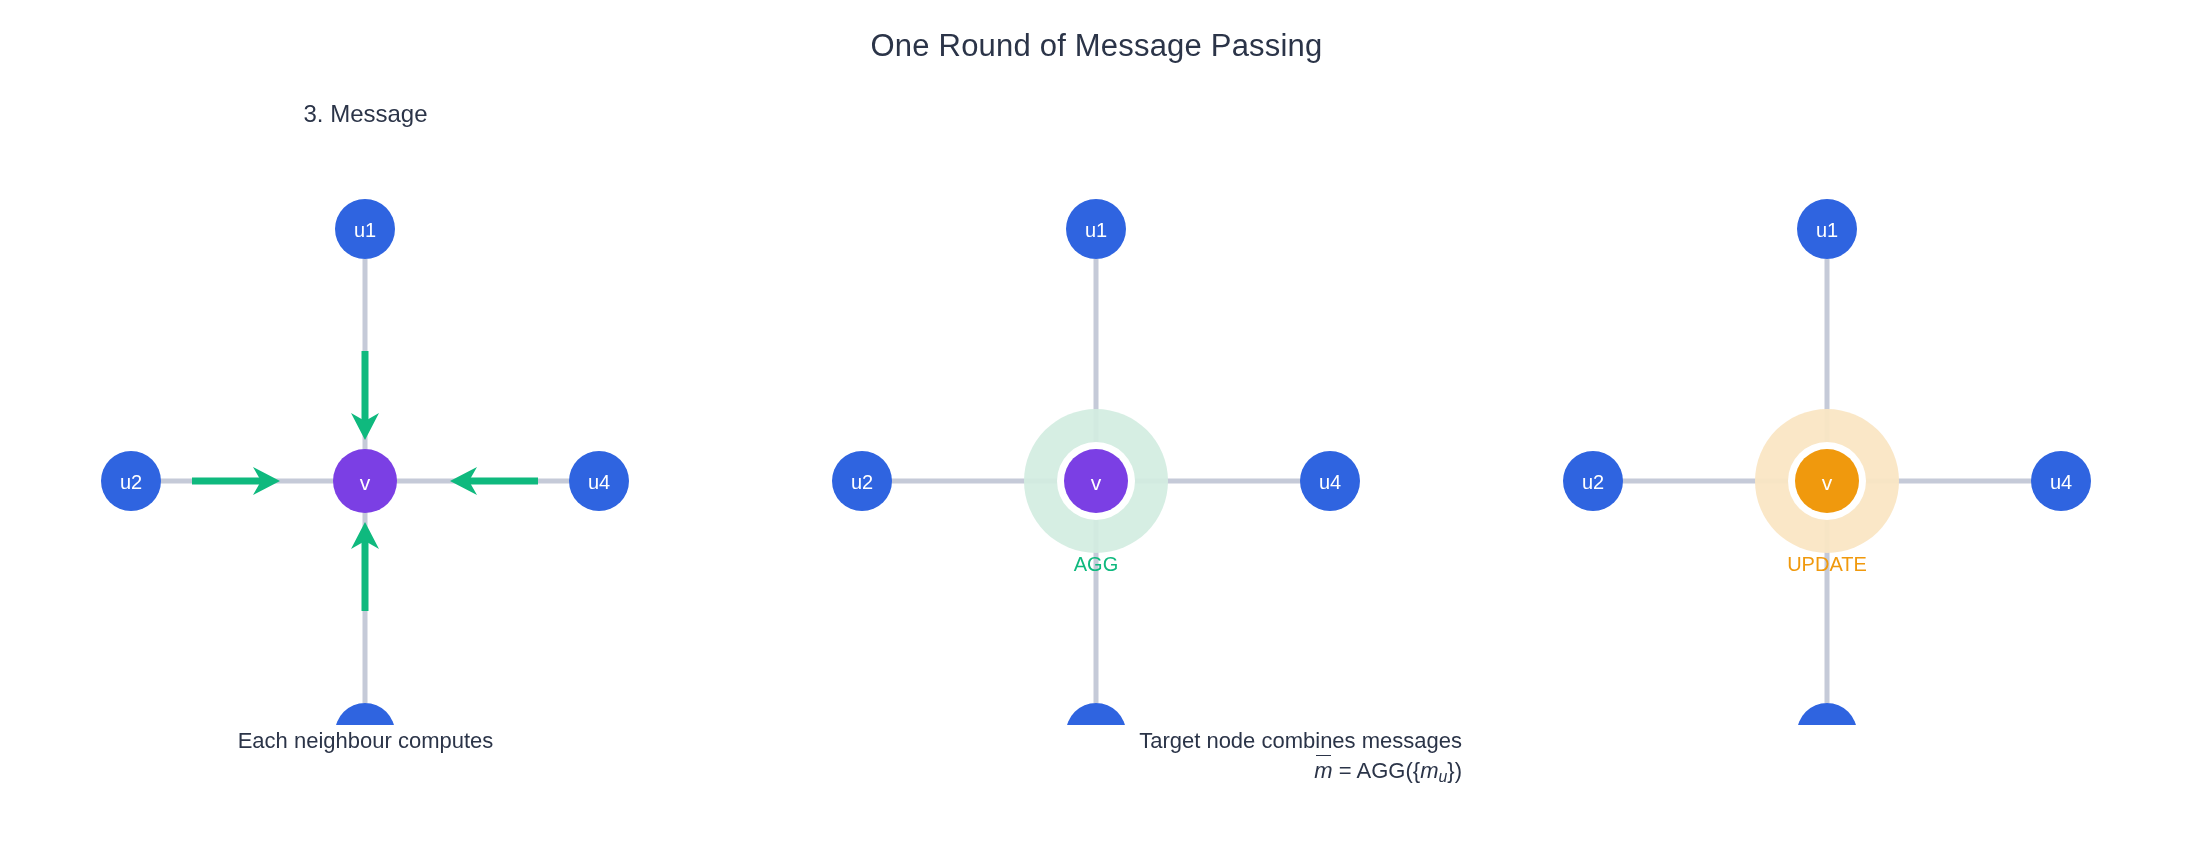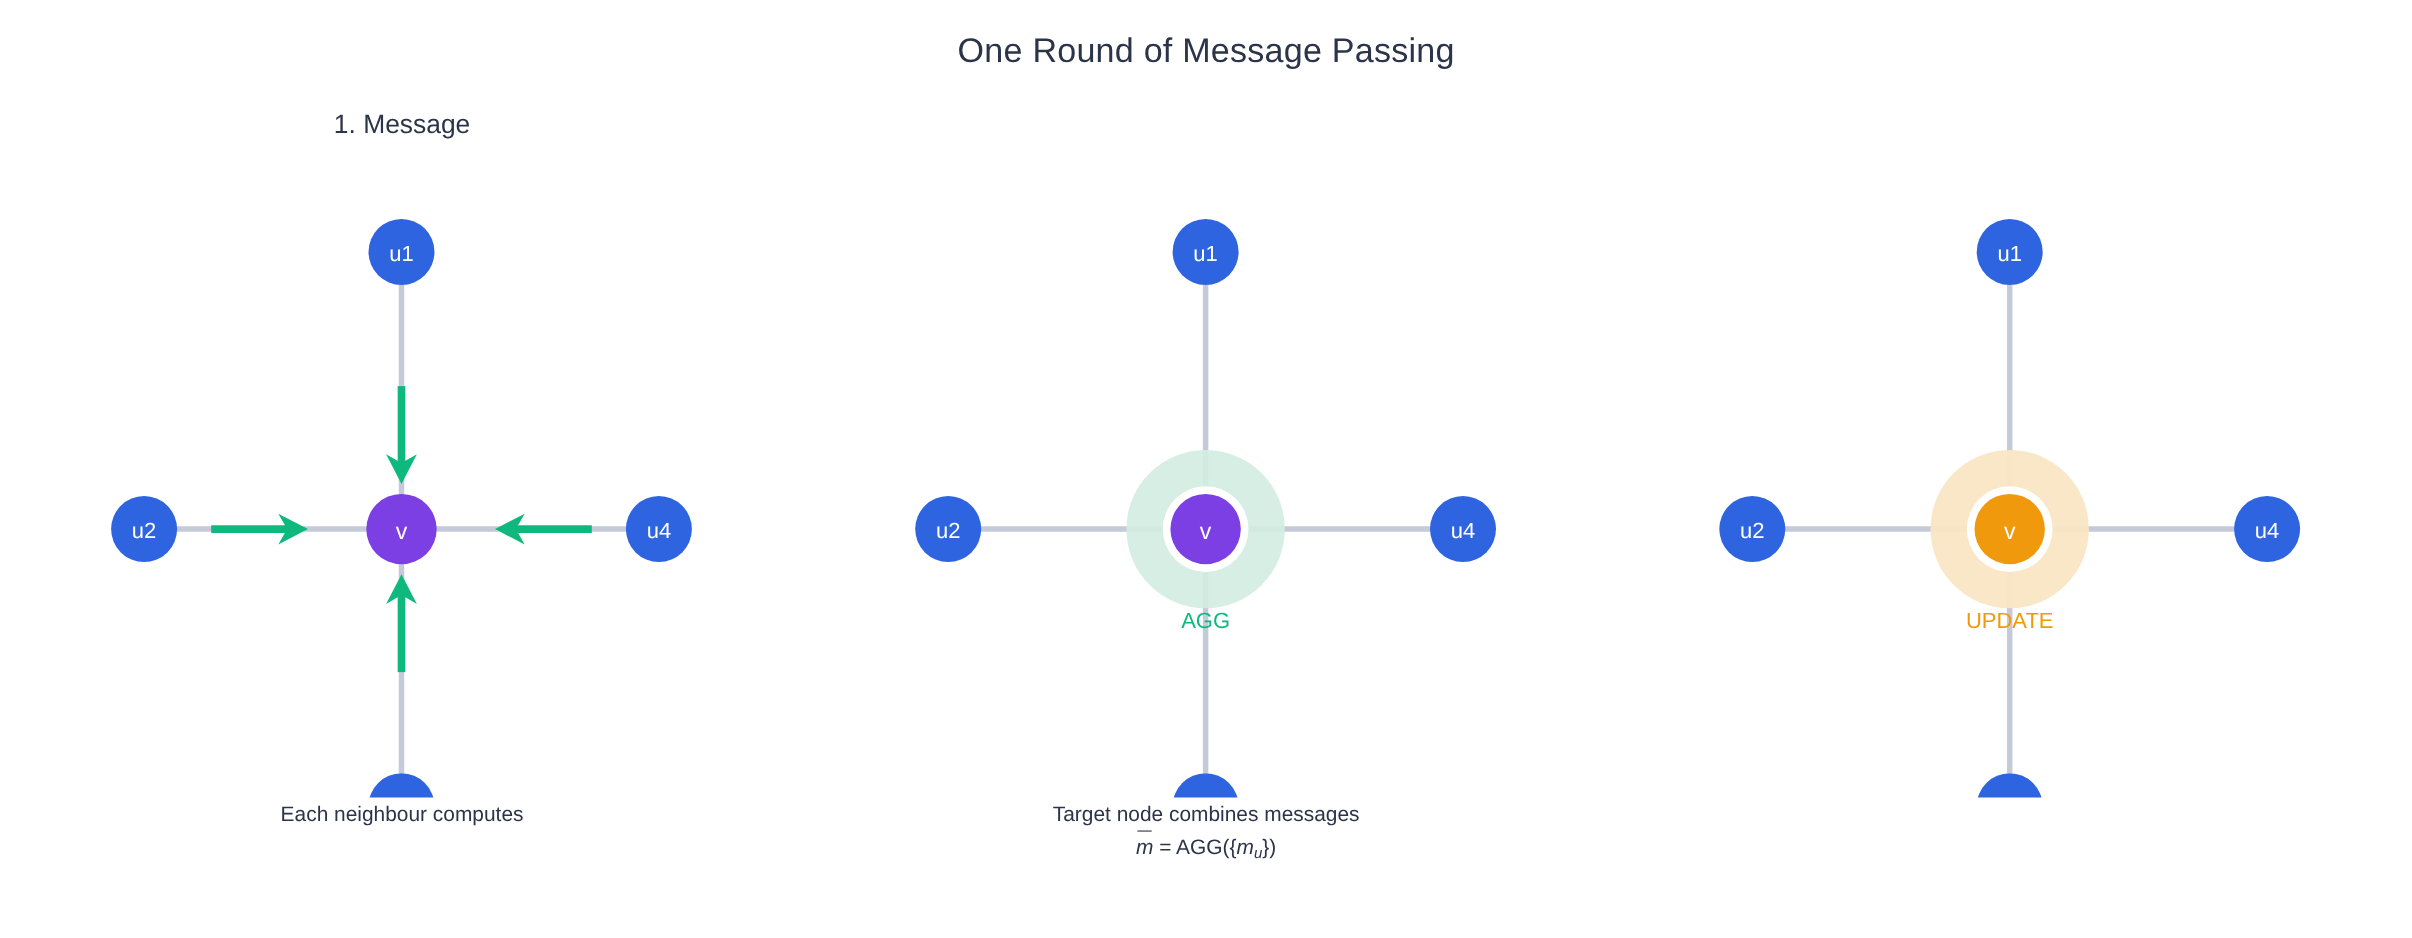--- a/index.html
+++ b/index.html
@@ -56,26 +56,26 @@
     left: 0;
     top: 165px;
     width: 731px;
     height: 560px;
   }
   .caption {
     position: absolute;
     left: 0;
     width: 731px;
     text-align: center;
-    font-size: 19px;
+    font-size: 22px;
     line-height: 30px;
     color: #2b3448;
   }
   #caption-1 { top: 726px; }
-  #caption-2 { top: 726px; }
+  #caption-2 { top: 726px; text-align: right; }
   #caption-3 { top: 724px; }
   .mi { font-style: italic; }
   .sub {
     font-size: 0.72em;
     vertical-align: -0.28em;
     font-style: italic;
   }
   .prime { font-style: italic; }
   .ovl { position: relative; display: inline-block; }
   .ovl > .bar {
@@ -90,21 +90,21 @@
   text { font-family: "Liberation Sans", sans-serif; }
 </style>
 </head>
 <body>
 
 <div id="figure">
 
   <div class="main-title">One Round of Message Passing</div>
 
   <div class="panel" id="panel-1">
-    <div class="panel-title">1. Message</div>
+    <div class="panel-title">3. Message</div>
 
     <div class="panel-canvas">
       <svg width="731" height="560" viewBox="0 0 731 560">
 
         <line x1="365" y1="94" x2="365" y2="316" stroke="#c5cad8" stroke-width="5"></line>
         <line x1="131" y1="316" x2="599" y2="316" stroke="#c5cad8" stroke-width="5"></line>
         <line x1="365" y1="316" x2="365" y2="538" stroke="#c5cad8" stroke-width="5"></line>
 
         <g>
           <line x1="365" y1="186" x2="365" y2="258" stroke="#0fb97e" stroke-width="7" stroke-linecap="butt"></line>

